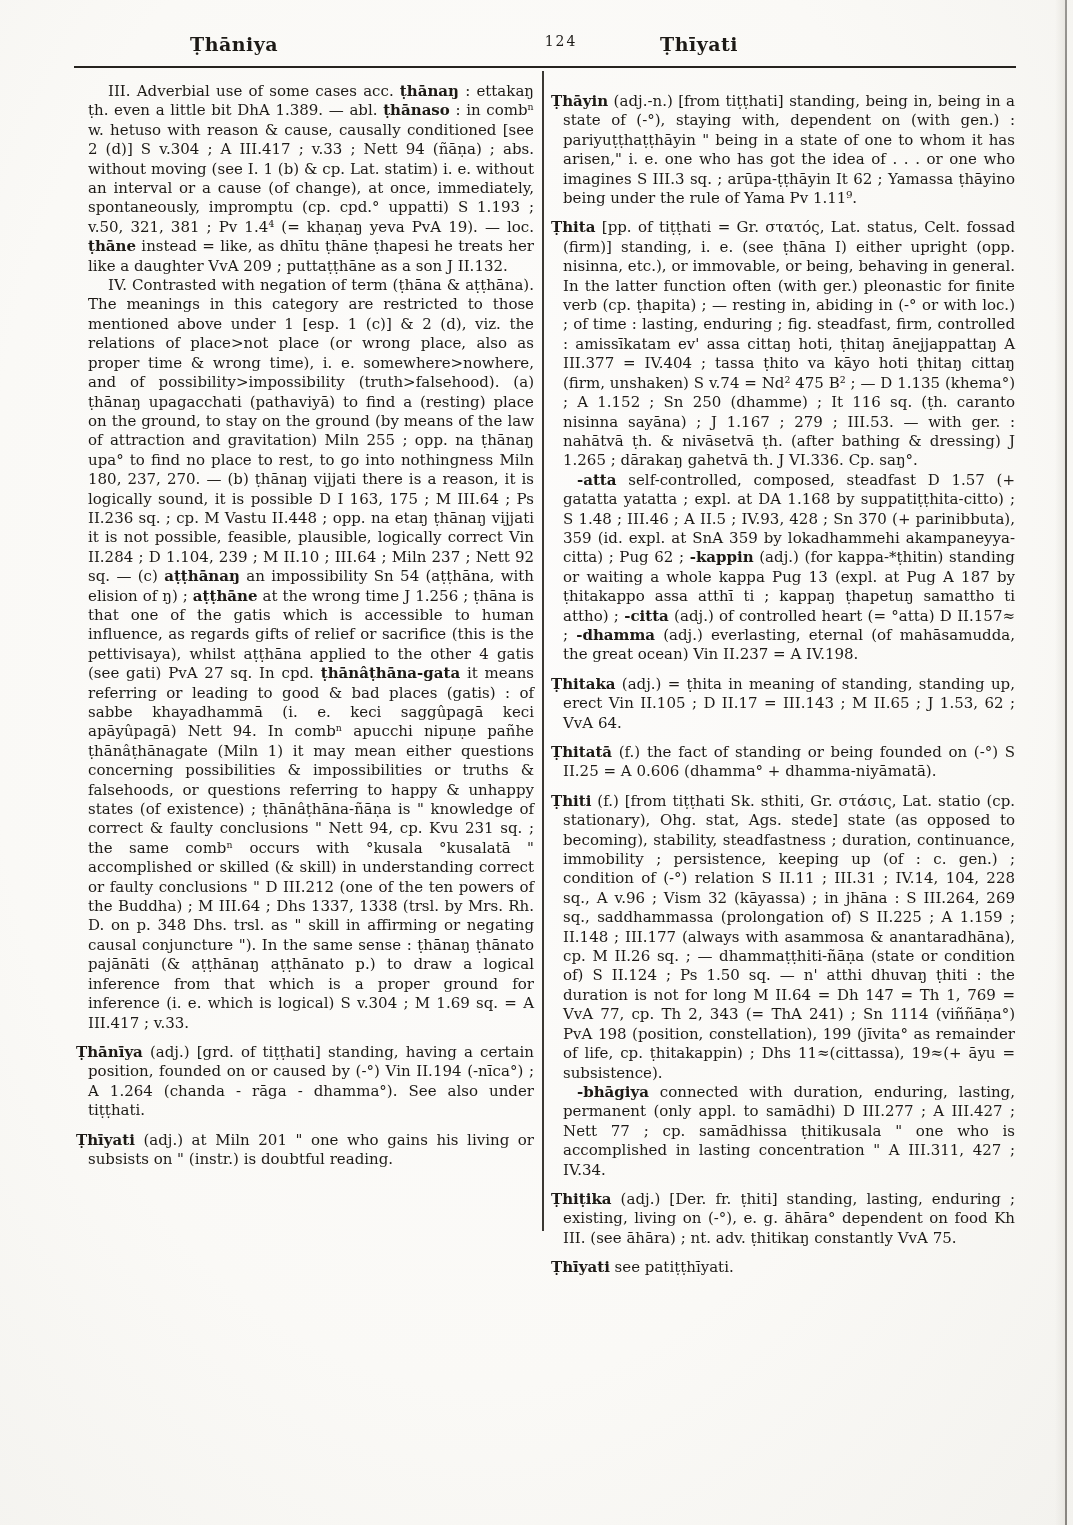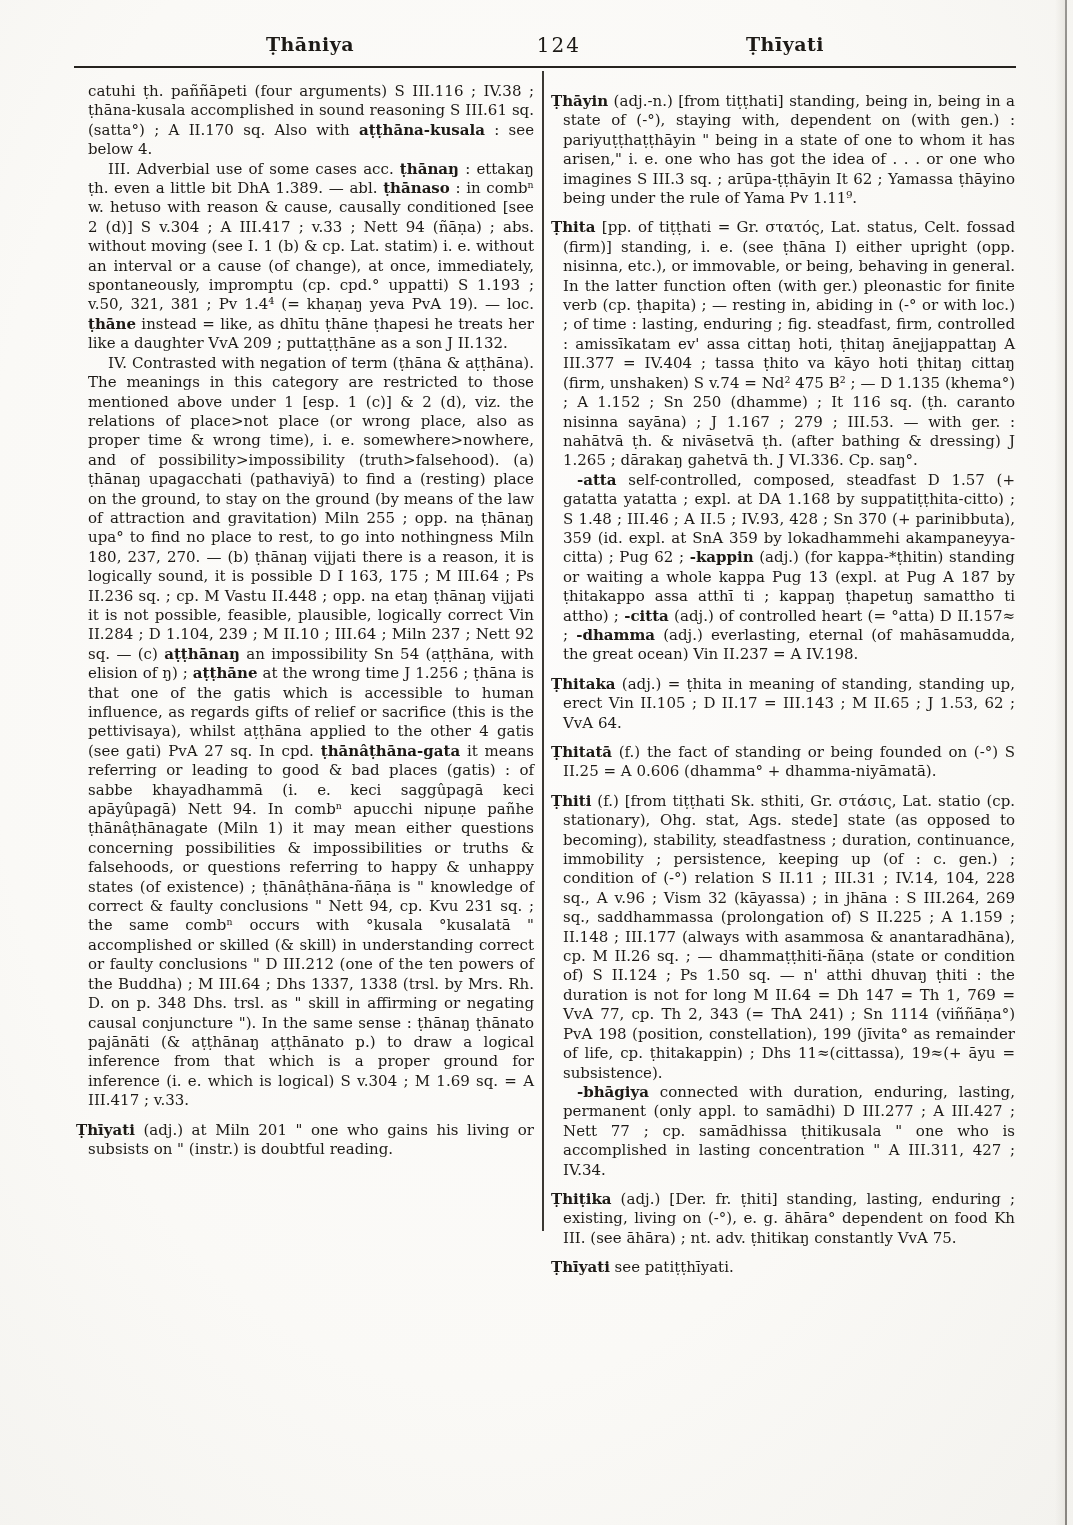--- a/index.html
+++ b/index.html
@@ -7,24 +7,24 @@
     position:relative;
     width:1073px;height:1525px;
     margin:0 auto;
     background:#fbfaf8;
     background-image:radial-gradient(ellipse at 45% 40%, #fdfcfb 0%, #faf9f6 60%, #f3f2ee 100%);
     font-family:"DejaVu Serif","Liberation Serif",serif;
     color:#1d1a16;
     overflow:hidden;
   }
   .header{position:absolute;top:33px;left:0;width:100%;height:26px;}
-  .hw{position:absolute;font-weight:bold;font-size:19px;letter-spacing:0.5px;text-align:center;}
+  .hw{position:absolute;font-weight:bold;font-size:19px;letter-spacing:0.5px;}
   .hw-left{left:190px;width:240px;}
   .hw-right{left:660px;width:250px;}
-  .page-num{position:absolute;left:451px;width:130px;text-align:right;font-size:20px;letter-spacing:2px;}
+  .page-num{position:absolute;left:496px;width:130px;text-align:center;font-size:14px;letter-spacing:2px;}
   .rule{position:absolute;top:66px;left:74px;width:942px;height:2px;background:#26231f;}
   .divider{position:absolute;left:542px;top:71px;height:1160px;width:1.5px;background:#3b3833;}
   .col{position:absolute;top:82px;font-size:15px;line-height:19.4px;}
   .col-left{left:76px;width:458px;}
   .col-right{left:551px;width:464px;}
   .para{text-align:justify;padding-left:12px;}
   .para.entry{text-indent:-12px;margin-top:10px;}
   .para.cont{text-indent:0;}
   .para.numbered{text-indent:20px;}
   .para.sub{text-indent:14px;}
@@ -39,23 +39,23 @@
 <body>
 
 <div class="page">
   <div class="header">
     <span class="hw hw-left">Ṭhāniya</span>
     <span class="page-num">124</span>
     <span class="hw hw-right">Ṭhīyati</span>
   </div>
   <div class="rule"></div>
   <div class="col col-left" id="col-left">
-      <div class="para cont"><span>catuhi ṭh. paññāpeti (four arguments) S III.116 ; IV.38 ; ṭhāna-kusala accomplished in sound reasoning S III.61 sq. (satta°) ; A II.170 sq.  Also with </span><span class="bold">aṭṭhāna-kusala</span><span> : see below 4.</span></div>
       <div class="para numbered"><span>III. </span><span class="italic">Adverbial use of some cases</span><span> acc. </span><span class="bold">ṭhānaŋ</span><span> : ettakaŋ ṭh. even a little bit DhA 1.389. — abl. </span><span class="bold">ṭhānaso</span><span> : in combⁿ w. hetuso with reason &amp; cause, causally conditioned [see 2 (d)] S v.304 ; A III.417 ; v.33 ; Nett 94 (ñāṇa) ; abs. without moving (see I. 1 (b) &amp; cp. Lat. statim) i. e. without an interval or a cause (of change), at once, immediately, spontaneously, impromptu (cp. cpd.° uppatti) S 1.193 ; v.50, 321, 381 ; Pv 1.4⁴ (= khaṇaŋ yeva PvA 19). — loc. </span><span class="bold">ṭhāne</span><span> instead = like, as dhītu ṭhāne ṭhapesi he treats her like a daughter VvA 209 ; puttaṭṭhāne as a son J II.132.</span></div>
       <div class="para numbered"><span>IV. </span><span class="italic">Contrasted with negation of term</span><span> (ṭhāna &amp; aṭṭhāna). The meanings in this category are restricted to those mentioned above under 1 [esp. 1 (c)] &amp; 2 (d), viz. the relations of place&gt;not place (or wrong place, also as proper time &amp; wrong time), i. e. somewhere&gt;nowhere, and of possibility&gt;impossibility (truth&gt;falsehood). (a) ṭhānaŋ upagacchati (pathaviyā) to find a (resting) place on the ground, to stay on the ground (by means of the law of attraction and gravitation) Miln 255 ; opp. na ṭhānaŋ upa° to find no place to rest, to go into nothingness Miln 180, 237, 270. — (b) ṭhānaŋ vijjati there is a reason, it is logically sound, it is possible D I 163, 175 ; M III.64 ; Ps II.236 sq. ; cp. M Vastu II.448 ; opp. na etaŋ ṭhānaŋ vijjati it is not possible, feasible, plausible, logically correct Vin II.284 ; D 1.104, 239 ; M II.10 ; III.64 ; Miln 237 ; Nett 92 sq. — (c) </span><span class="bold">aṭṭhānaŋ</span><span> an impossibility Sn 54 (aṭṭhāna, with elision of ŋ) ; </span><span class="bold">aṭṭhāne</span><span> at the wrong time J 1.256 ; ṭhāna is that one of the gatis which is accessible to human influence, as regards gifts of relief or sacrifice (this is the pettivisaya), whilst aṭṭhāna applied to the other 4 gatis (see gati) PvA 27 sq.  In cpd. </span><span class="bold">ṭhānâṭhāna-gata</span><span> it means referring or leading to good &amp; bad places (gatis) : of sabbe khayadhammā (i. e. keci saggûpagā keci apāyûpagā) Nett 94. In combⁿ apucchi nipuṇe pañhe ṭhānâṭhānagate (Miln 1) it may mean either questions concerning possibilities &amp; impossibilities or truths &amp; falsehoods, or questions referring to happy &amp; unhappy states (of existence) ; ṭhānâṭhāna-ñāṇa is " knowledge of correct &amp; faulty conclusions " Nett 94, cp. Kvu 231 sq. ; the same combⁿ occurs with °kusala °kusalatā " accomplished or skilled (&amp; skill) in understanding correct or faulty conclusions " D III.212 (one of the ten powers of the Buddha) ; M III.64 ; Dhs 1337, 1338 (trsl. by Mrs. Rh. D. on p. 348 </span><span class="italic">Dhs. trsl.</span><span> as " skill in affirming or negating causal conjuncture ").  In the same sense : ṭhānaŋ ṭhānato pajānāti (&amp; aṭṭhānaŋ aṭṭhānato p.) to draw a logical inference from that which is a proper ground for inference (i. e. which is logical) S v.304 ; M 1.69 sq. = A III.417 ; v.33.</span></div>
+      <div class="para entry"><span class="bold">Ṭhānīya</span><span> (adj.) [grd. of tiṭṭhati] standing, having a certain position, founded on or caused by (-°) Vin II.194 (-nīca°) ; A 1.264 (chanda - rāga - dhamma°).  See also under tiṭṭhati.</span></div>
       <div class="para entry"><span class="bold">Ṭhīyati</span><span> (adj.) at Miln 201 " one who gains his living or subsists on " (instr.) is doubtful reading.</span></div>
     </div>
   <div class="divider"></div>
   <div class="col col-right" id="col-right">
       <div class="para entry"><span class="bold">Ṭhāyin</span><span> (adj.-n.) [from tiṭṭhati] standing, being in, being in a state of (-°), staying with, dependent on (with gen.) : pariyuṭṭhaṭṭhāyin " being in a state of one to whom it has arisen," i. e. one who has got the idea of . . . or one who imagines S III.3 sq. ; arūpa-ṭṭhāyin It 62 ; Yamassa ṭhāyino being under the rule of Yama Pv 1.11⁹.</span></div>
       <div class="para entry"><span class="bold">Ṭhita</span><span> [pp. of tiṭṭhati = Gr. </span><span class="italic">στατός</span><span>, Lat. status, Celt. fossad (firm)] standing, i. e. (see ṭhāna I) either upright (opp. nisinna, etc.), or immovable, or being, behaving in general.  In the latter function often (with ger.) pleonastic for finite verb (cp. ṭhapita) ; — resting in, abiding in (-° or with loc.) ; of time : lasting, enduring ; fig. steadfast, firm, controlled : amissīkatam ev' assa cittaŋ hoti, ṭhitaŋ ānejjappattaŋ A III.377 = IV.404 ; tassa ṭhito va kāyo hoti ṭhitaŋ cittaŋ (firm, unshaken) S v.74 = Nd² 475 B² ; — D 1.135 (khema°) ; A 1.152 ; Sn 250 (dhamme) ; It 116 sq. (ṭh. caranto nisinna sayāna) ; J 1.167 ; 279 ; III.53. — with ger. : nahātvā ṭh. &amp; nivāsetvā ṭh. (after bathing &amp; dressing) J 1.265 ; dārakaŋ gahetvā th. J VI.336.  Cp. saŋ°.</span></div>
       <div class="para sub"><span class="bold">-atta</span><span> self-controlled, composed, steadfast D 1.57 (+ gatatta yatatta ; expl. at DA 1.168 by suppatiṭṭhita-citto) ; S 1.48 ; III.46 ; A II.5 ; IV.93, 428 ; Sn 370 (+ parinibbuta), 359 (id. expl. at SnA 359 by lokadhammehi akampaneyya-citta) ; Pug 62 ; </span><span class="bold">-kappin</span><span> (adj.) (for kappa-*ṭhitin) standing or waiting a whole kappa Pug 13 (expl. at Pug A 187 by ṭhitakappo assa atthī ti ; kappaŋ ṭhapetuŋ samattho ti attho) ; </span><span class="bold">-citta</span><span> (adj.) of controlled heart (= °atta) D II.157≈ ; </span><span class="bold">-dhamma</span><span> (adj.) everlasting, eternal (of mahāsamudda, the great ocean) Vin II.237 = A IV.198.</span></div>
       <div class="para entry"><span class="bold">Ṭhitaka</span><span> (adj.) = ṭhita in meaning of standing, standing up, erect Vin II.105 ; D II.17 = III.143 ; M II.65 ; J 1.53, 62 ; VvA 64.</span></div>
       <div class="para entry"><span class="bold">Ṭhitatā</span><span> (f.) the fact of standing or being founded on (-°) S II.25 = A 0.606 (dhamma° + dhamma-niyāmatā).</span></div>
       <div class="para entry"><span class="bold">Ṭhiti</span><span> (f.) [from tiṭṭhati Sk. sthiti, Gr. </span><span class="italic">στάσις</span><span>, Lat. statio (cp. stationary), Ohg. stat, Ags. stede] state (as opposed to becoming), stability, steadfastness ; duration, continuance, immobility ; persistence, keeping up (of : c. gen.) ; condition of (-°) relation S II.11 ; III.31 ; IV.14, 104, 228 sq., A v.96 ; Vism 32 (kāyassa) ; in jhāna : S III.264, 269 sq., saddhammassa (prolongation of) S II.225 ; A 1.159 ; II.148 ; III.177 (always with asammosa &amp; anantaradhāna), cp. M II.26 sq. ;  — dhammaṭṭhiti-ñāṇa (state or condition of) S II.124 ; Ps 1.50 sq.  — n' atthi dhuvaŋ ṭhiti : the duration is not for long M II.64 = Dh 147 = Th 1, 769 = VvA 77, cp. Th 2, 343 (= ThA 241) ; Sn 1114 (viññāṇa°) PvA 198 (position, constellation), 199 (jīvita° as remainder of life, cp. ṭhitakappin) ; Dhs 11≈(cittassa), 19≈(+ āyu = subsistence).</span></div>

